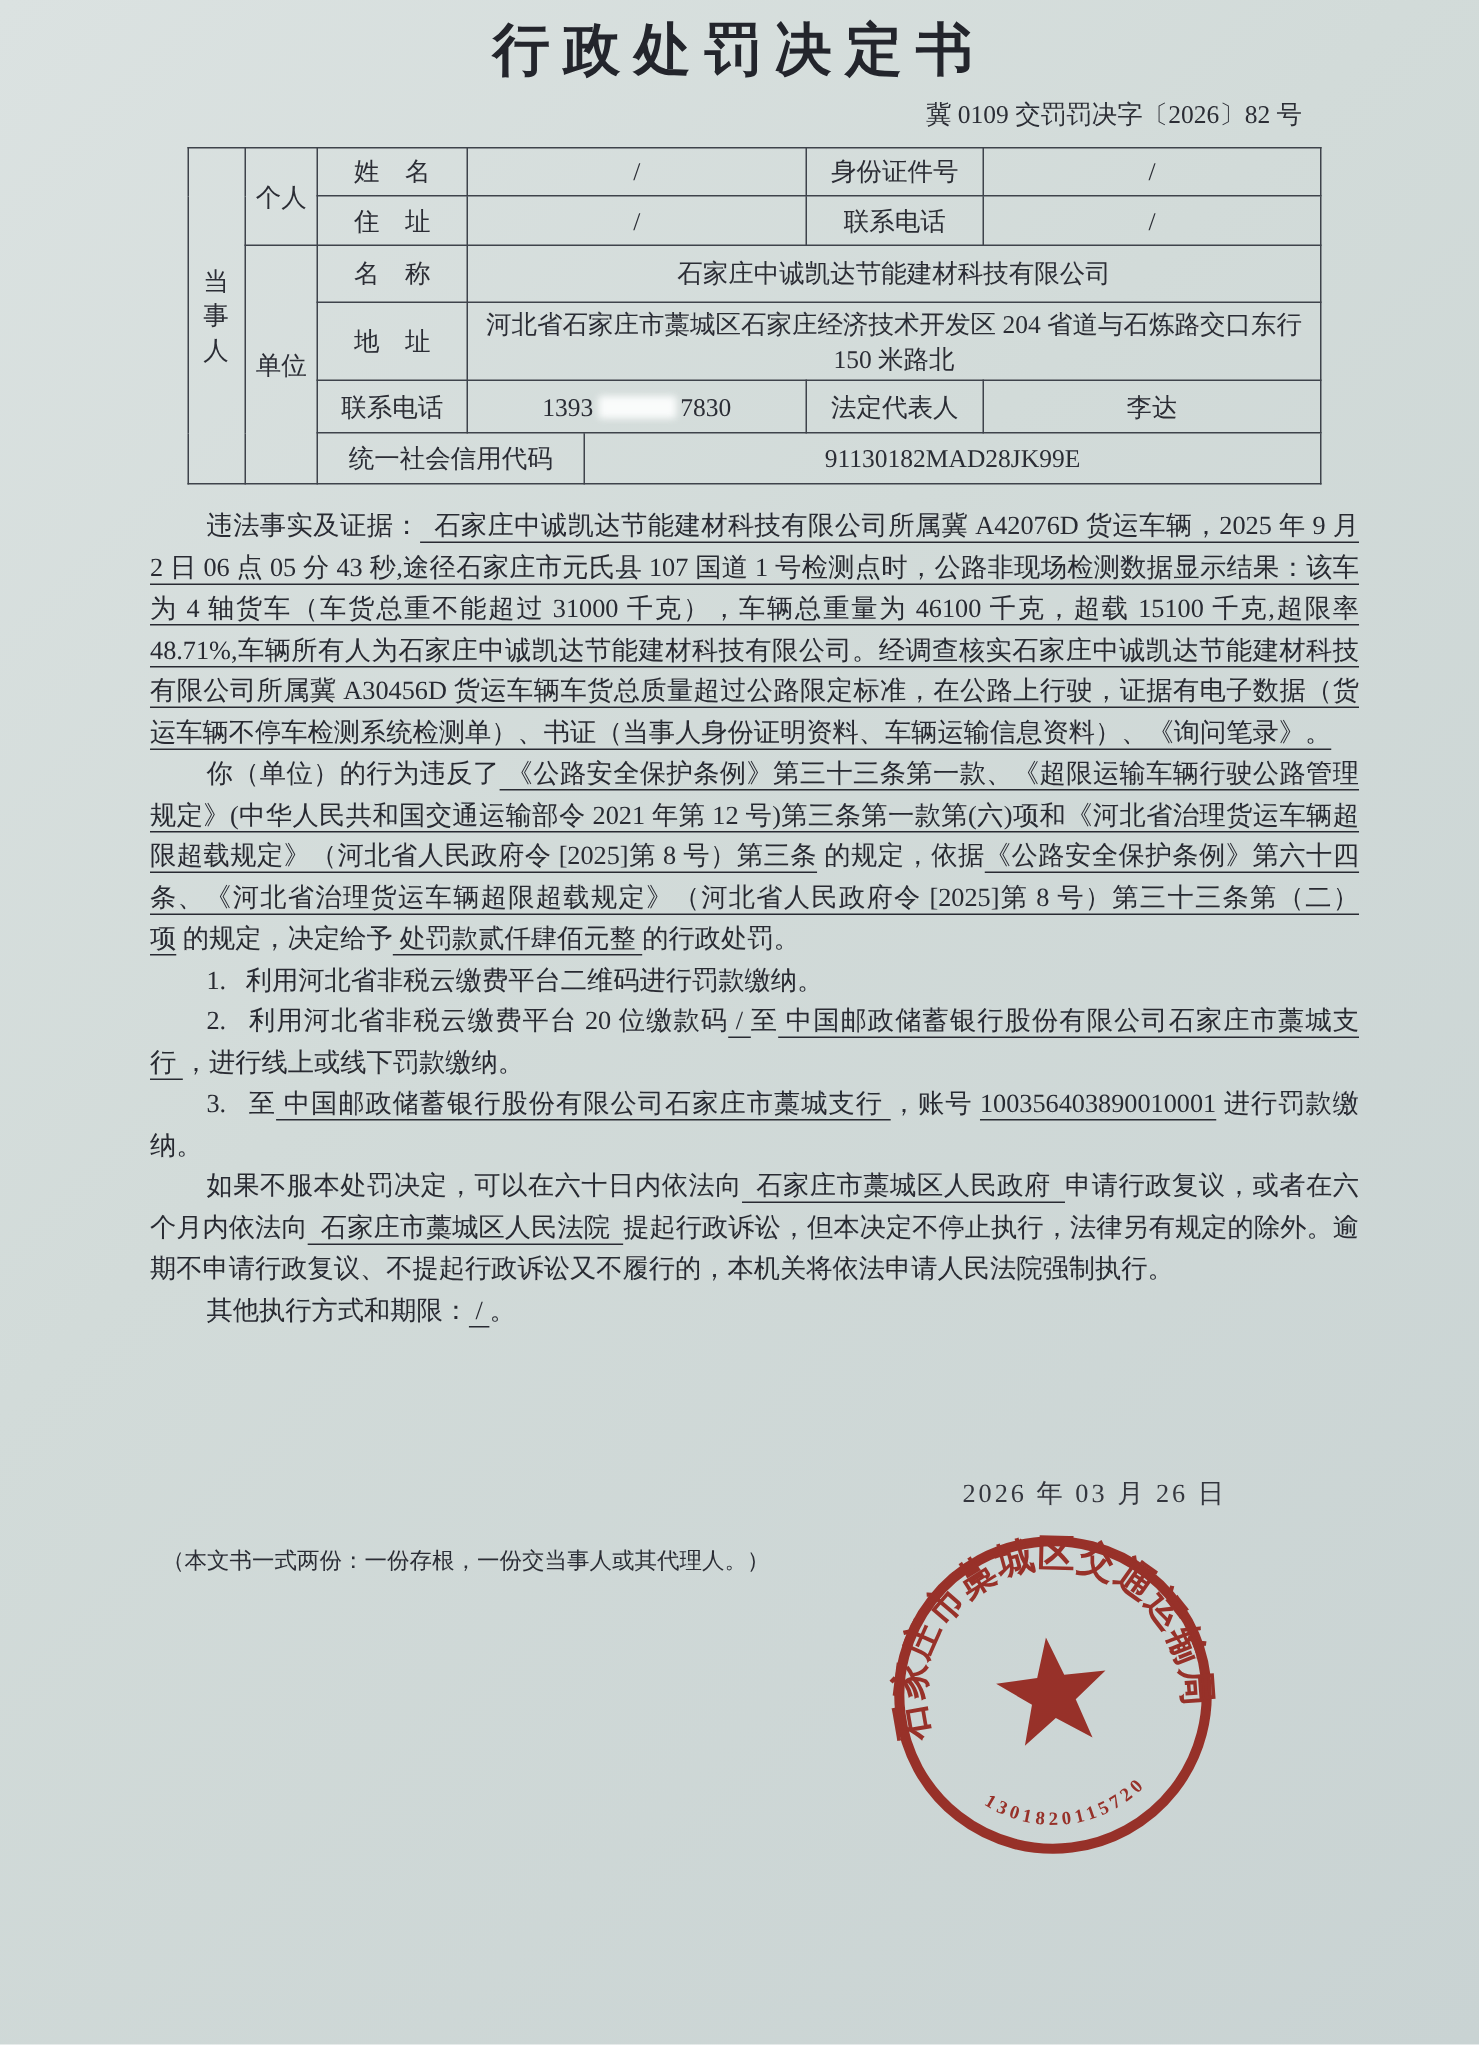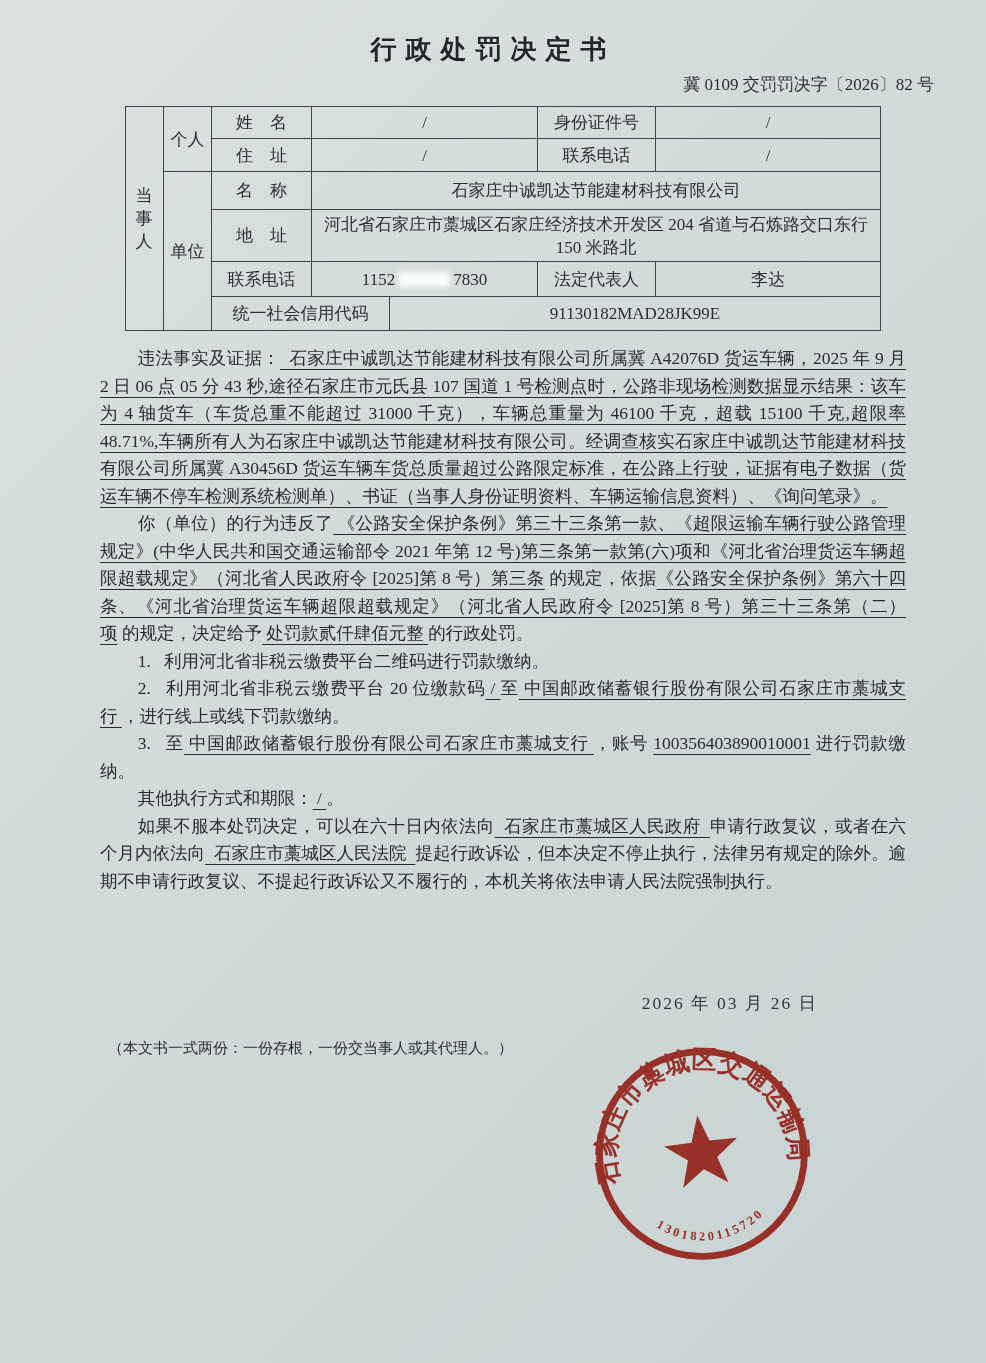--- a/index.html
+++ b/index.html
@@ -6,25 +6,25 @@
   body{
     width:986px;height:1363px;
     font-family:"Liberation Serif","DejaVu Serif",serif;
     color:#2b2d35;
     background:linear-gradient(135deg,#dbe2e1 0%,#d2dbd9 40%,#c9d3d3 100%);
     position:relative;overflow:hidden;
     -webkit-font-smoothing:antialiased;
   }
   .page{position:relative;width:986px;height:1363px;}
   .title{
-    margin-top:32px;text-align:center;
-    font-size:26px;font-weight:bold;letter-spacing:9px;color:#23252c;
+    margin-top:8px;text-align:center;
+    font-size:38px;font-weight:bold;letter-spacing:9px;color:#23252c;
   }
   .doc-number{
-    margin-top:6px;text-align:right;padding-right:52px;
+    margin-top:6px;text-align:right;padding-right:118px;
     font-size:17px;color:#2b2d35;
   }
   table.party{
     margin:10px 0 0 125px;border-collapse:collapse;table-layout:fixed;width:755px;
     font-size:17px;color:#2b2d35;
   }
   table.party td{
     border:1.6px solid #3e434b;text-align:center;vertical-align:middle;
     padding:1px 4px;line-height:23px;overflow:hidden;
   }
@@ -96,39 +96,39 @@
       <td rowspan="4">单位</td>
       <td>名　称</td>
       <td colspan="4">石家庄中诚凯达节能建材科技有限公司</td>
     </tr>
     <tr style="height:52px">
       <td>地　址</td>
       <td colspan="4">河北省石家庄市藁城区石家庄经济技术开发区 204 省道与石炼路交口东行 150 米路北</td>
     </tr>
     <tr style="height:35px">
       <td>联系电话</td>
-      <td colspan="2"><span>1152</span><span class="blur-box"></span><span>7830</span></td>
+      <td colspan="2"><span>1393</span><span class="blur-box"></span><span>7830</span></td>
       <td>法定代表人</td>
       <td>李达</td>
     </tr>
     <tr style="height:34px">
       <td colspan="2">统一社会信用代码</td>
       <td colspan="3">91130182MAD28JK99E</td>
     </tr>
   </tbody>
     </table>
 
   <div class="body-text">
     <p><span>违法事实及证据：</span><span class="u">&nbsp;&nbsp;石家庄中诚凯达节能建材科技有限公司所属冀 A42076D 货运车辆，2025 年 9 月 2 日 06 点 05 分 43 秒,途径石家庄市元氏县 107 国道 1 号检测点时，公路非现场检测数据显示结果：该车为 4 轴货车（车货总重不能超过 31000 千克），车辆总重量为 46100 千克，超载 15100 千克,超限率 48.71%,车辆所有人为石家庄中诚凯达节能建材科技有限公司。经调查核实石家庄中诚凯达节能建材科技有限公司所属冀 A30456D 货运车辆车货总质量超过公路限定标准，在公路上行驶，证据有电子数据（货运车辆不停车检测系统检测单）、书证（当事人身份证明资料、车辆运输信息资料）、《询问笔录》。</span></p>
     <p><span>你（单位）的行为违反了</span><span class="u">&nbsp;《公路安全保护条例》第三十三条第一款、《超限运输车辆行驶公路管理规定》(中华人民共和国交通运输部令 2021 年第 12 号)第三条第一款第(六)项和《河北省治理货运车辆超限超载规定》（河北省人民政府令 [2025]第 8 号）第三条</span><span>&nbsp;的规定，依据</span><span class="u">《公路安全保护条例》第六十四条、《河北省治理货运车辆超限超载规定》（河北省人民政府令 [2025]第 8 号）第三十三条第（二）项</span><span>&nbsp;的规定，决定给予</span><span class="u">&nbsp;处罚款贰仟肆佰元整&nbsp;</span><span>的行政处罚。</span></p>
     <p><span>1.&nbsp;&nbsp;&nbsp;利用河北省非税云缴费平台二维码进行罚款缴纳。</span></p>
     <p><span>2.&nbsp;&nbsp;&nbsp;利用河北省非税云缴费平台 20 位缴款码</span><span class="u">&nbsp;/&nbsp;</span><span>至</span><span class="u">&nbsp;中国邮政储蓄银行股份有限公司石家庄市藁城支行&nbsp;</span><span>，进行线上或线下罚款缴纳。</span></p>
     <p><span>3.&nbsp;&nbsp;&nbsp;至</span><span class="u">&nbsp;中国邮政储蓄银行股份有限公司石家庄市藁城支行&nbsp;</span><span>，账号&nbsp;</span><span class="u">100356403890010001</span><span>&nbsp;进行罚款缴纳。</span></p>
+    <p><span>如果不服本处罚决定，可以在六十日内依法向</span><span class="u">&nbsp;&nbsp;石家庄市藁城区人民政府&nbsp;&nbsp;</span><span>申请行政复议，或者在六个月内依法向</span><span class="u">&nbsp;&nbsp;石家庄市藁城区人民法院&nbsp;&nbsp;</span><span>提起行政诉讼，但本决定不停止执行，法律另有规定的除外。逾期不申请行政复议、不提起行政诉讼又不履行的，本机关将依法申请人民法院强制执行。</span></p>
     <p><span>其他执行方式和期限：</span><span class="u">&nbsp;/&nbsp;</span><span>。</span></p>
-    <p><span>如果不服本处罚决定，可以在六十日内依法向</span><span class="u">&nbsp;&nbsp;石家庄市藁城区人民政府&nbsp;&nbsp;</span><span>申请行政复议，或者在六个月内依法向</span><span class="u">&nbsp;&nbsp;石家庄市藁城区人民法院&nbsp;&nbsp;</span><span>提起行政诉讼，但本决定不停止执行，法律另有规定的除外。逾期不申请行政复议、不提起行政诉讼又不履行的，本机关将依法申请人民法院强制执行。</span></p>
   </div>
 
   <div class="date-line">2026 年 03 月 26 日</div>
 
   <div class="footer-note">（本文书一式两份：一份存根，一份交当事人或其代理人。）</div>
 
   <div class="stamp" style="color: rgb(184, 41, 31);">
     <svg viewBox="-120 -120 240 240">
       <defs>
         <path id="arcTop" d="M -84,34 A 90,90 0 1 1 84,34" fill="none"></path>

